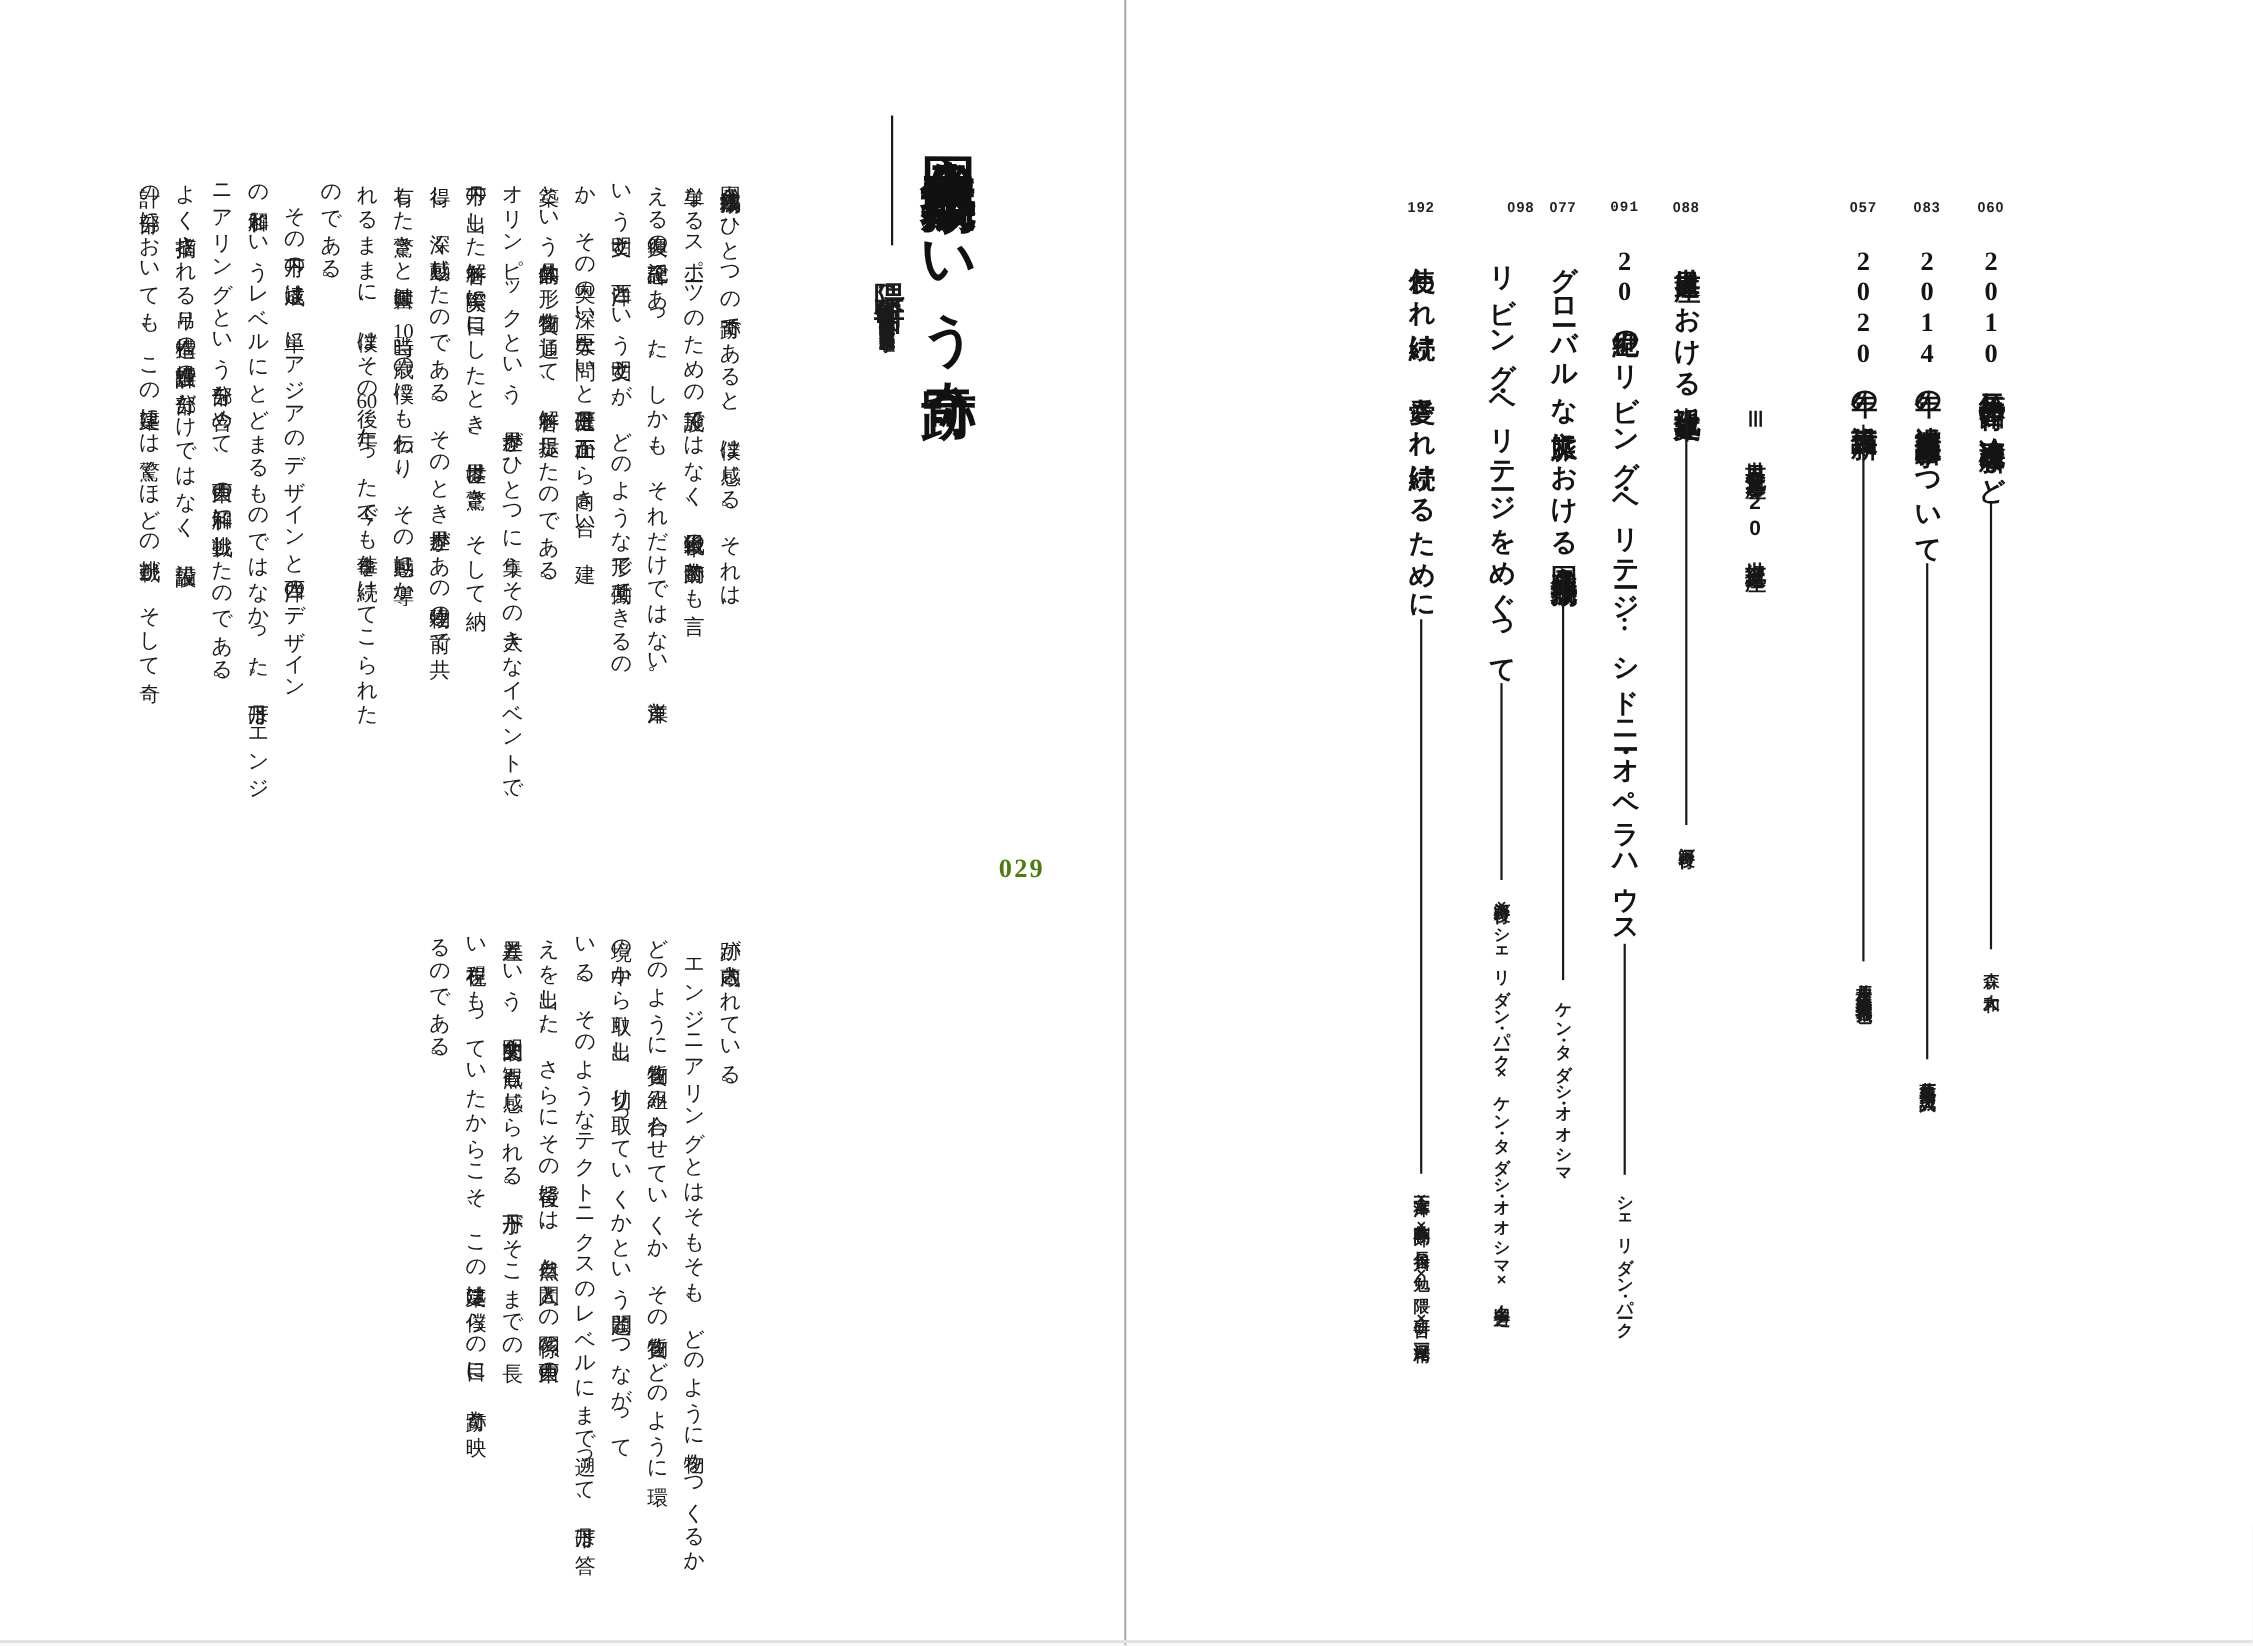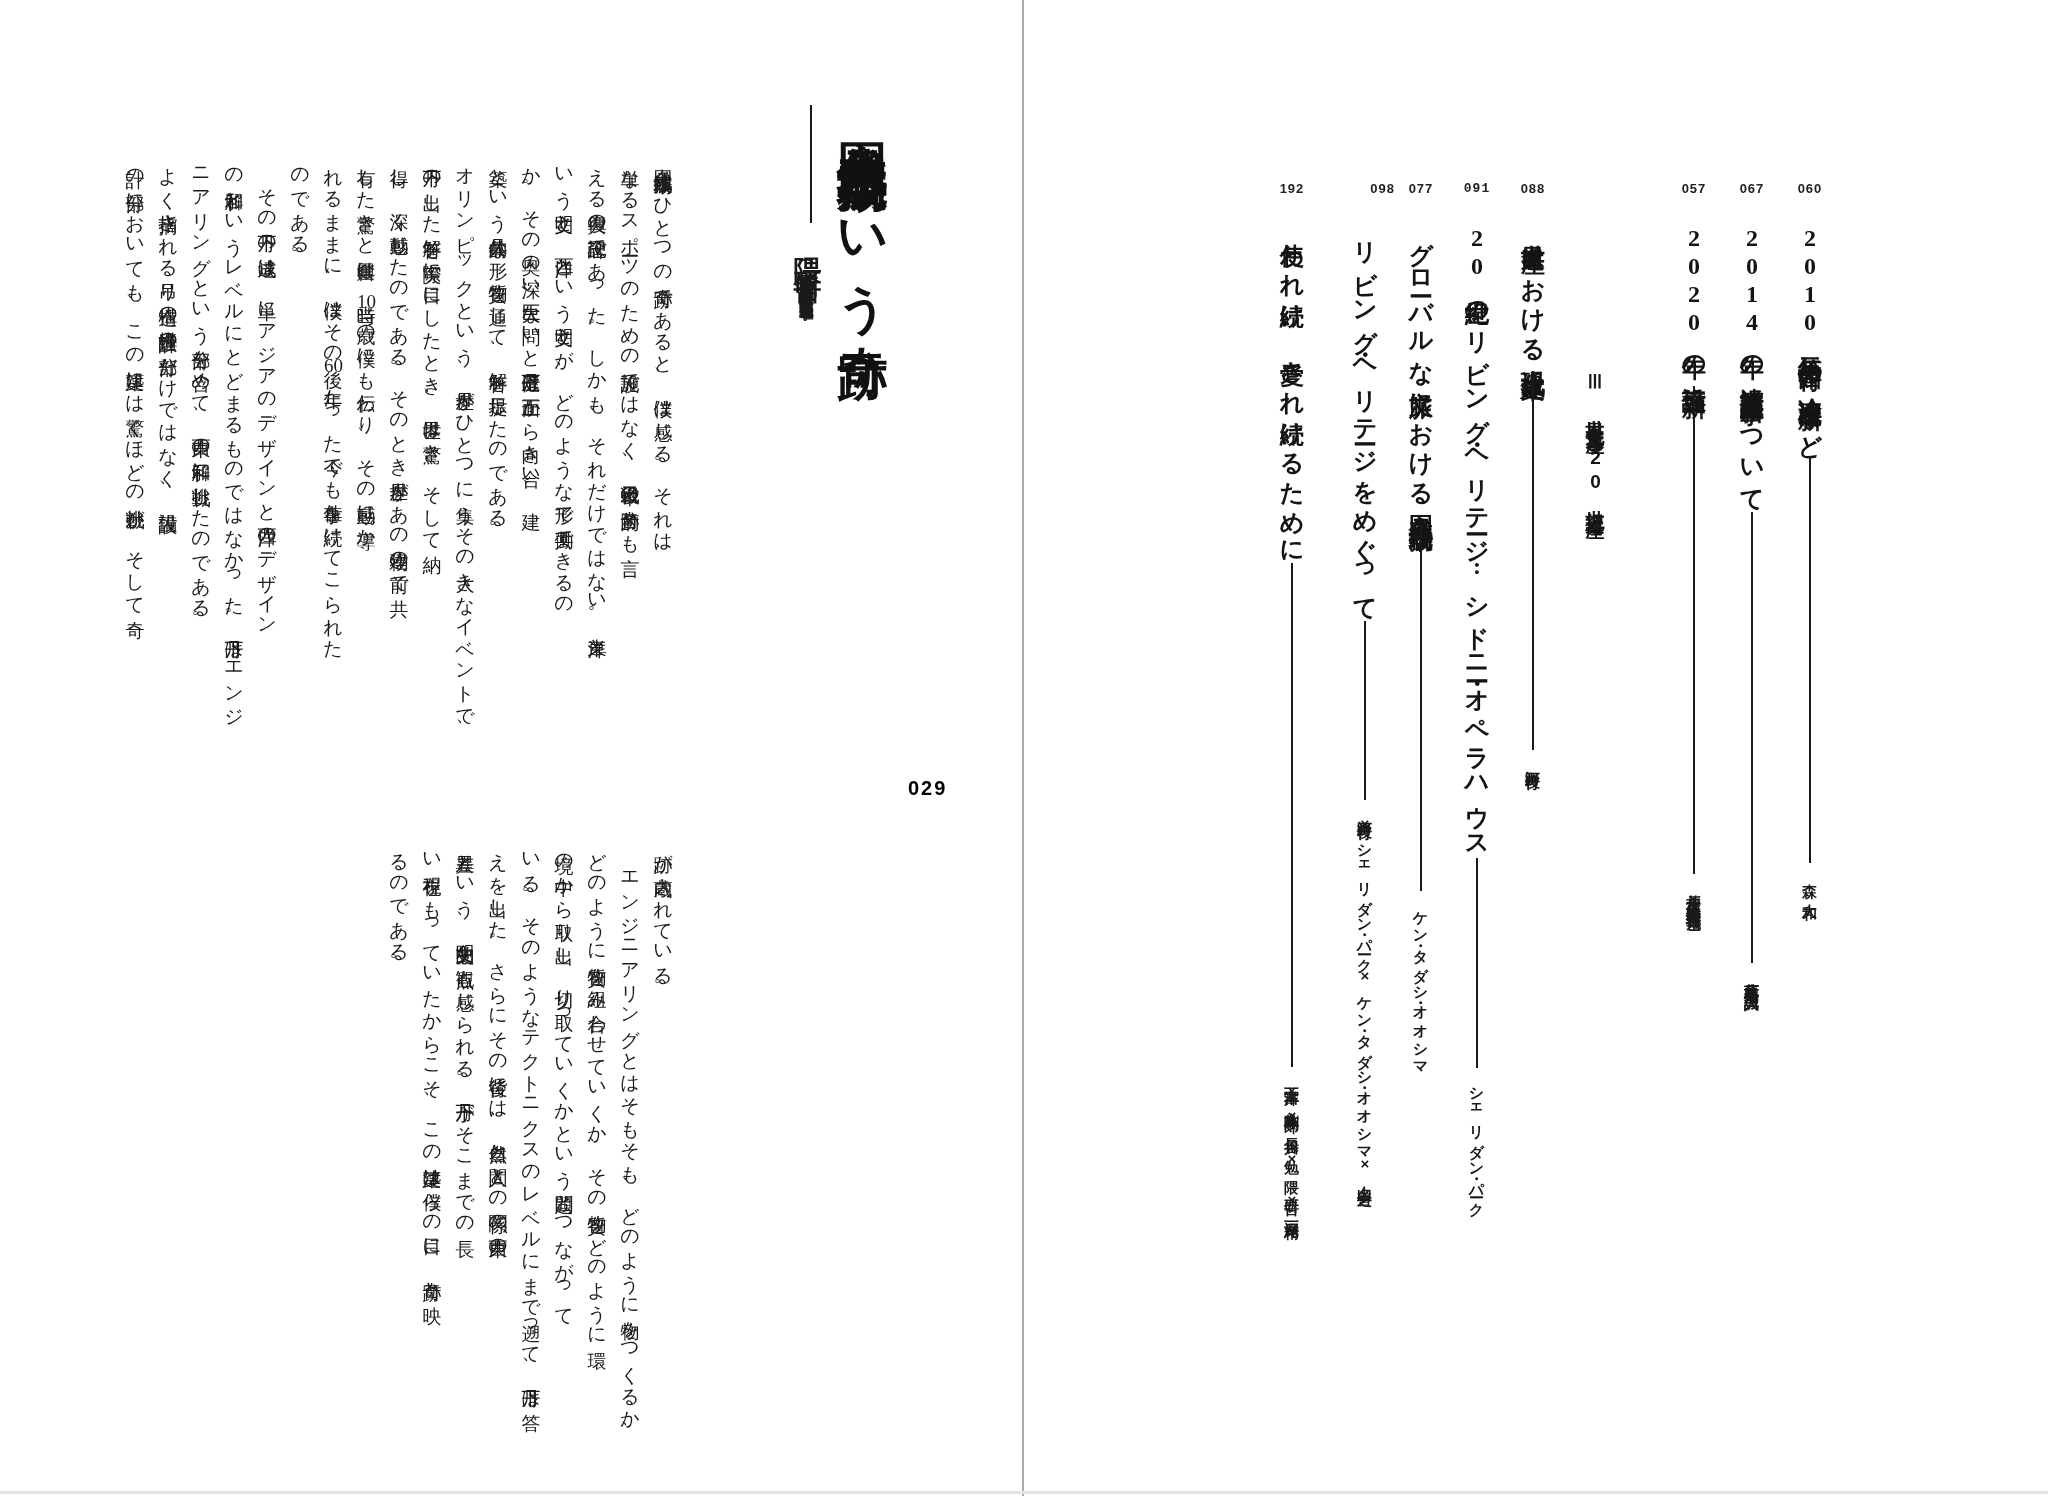--- a/index.html
+++ b/index.html
@@ -22,21 +22,21 @@
     position:absolute;left:785px;top:103px;width:44px;height:960px;
     line-height:44px;
   }
   #essay-author .vline{
     display:inline-block;width:2px;height:118px;background:#1a1a1a;vertical-align:middle;margin:2px 0 12px;
   }
   #essay-author .a-name{font-size:28px;font-weight:bold;letter-spacing:4px;}
   #essay-author .a-affil{font-family:"Liberation Sans", sans-serif;font-weight:bold;font-size:14px;letter-spacing:1px;}
   #folio-left{
     position:absolute;left:908px;top:777px;
-    font-family:Liberation Sans, sans-serif;font-weight:bold;font-size:20px;letter-spacing:2px;color:#000000;
+    font-family:Liberation Serif, serif;font-weight:bold;font-size:24px;letter-spacing:2px;color:#4d7c0f;
   }
   .body-block{position:absolute;}
   .body-col{
     position:absolute;top:0;width:33px;height:100%;
     writing-mode:vertical-rl;text-orientation:mixed;
     font-size:19px;letter-spacing:0.8px;line-height:33px;color:#1c1c1c;
   }
 
   
   .toc-num{
@@ -114,21 +114,21 @@
 
   <div id="right-page">
     <div id="section-heading">Ⅲ　世界文化遺産と20世紀遺産</div>
     <div id="toc-entries">
         <div class="toc-num" style="left: 1780px;">060</div>
         <div class="toc-entry" style="left: 1780px; height: 670px;">
           <div class="toc-title">2010年第二体育館の冷凍機更新など</div>
           <div class="toc-dash"></div>
           <div class="toc-authors">森 大和</div>
         </div>
-        <div class="toc-num" style="left: 1722px;">067</div>
+        <div class="toc-num" style="left: 1722px;">083</div>
         <div class="toc-entry" style="left: 1722px; height: 760px;">
           <div class="toc-title">2014年の濾過設備更新工事について</div>
           <div class="toc-dash"></div>
           <div class="toc-authors">藤原英治・庄司誠人</div>
         </div>
         <div class="toc-num" style="left: 1664px;">057</div>
         <div class="toc-entry" style="left: 1664px; height: 680px;">
           <div class="toc-title">2020年の設備更新</div>
           <div class="toc-dash"></div>
           <div class="toc-authors">井戸川直矢・垣内雅光・丸谷拓也</div>

